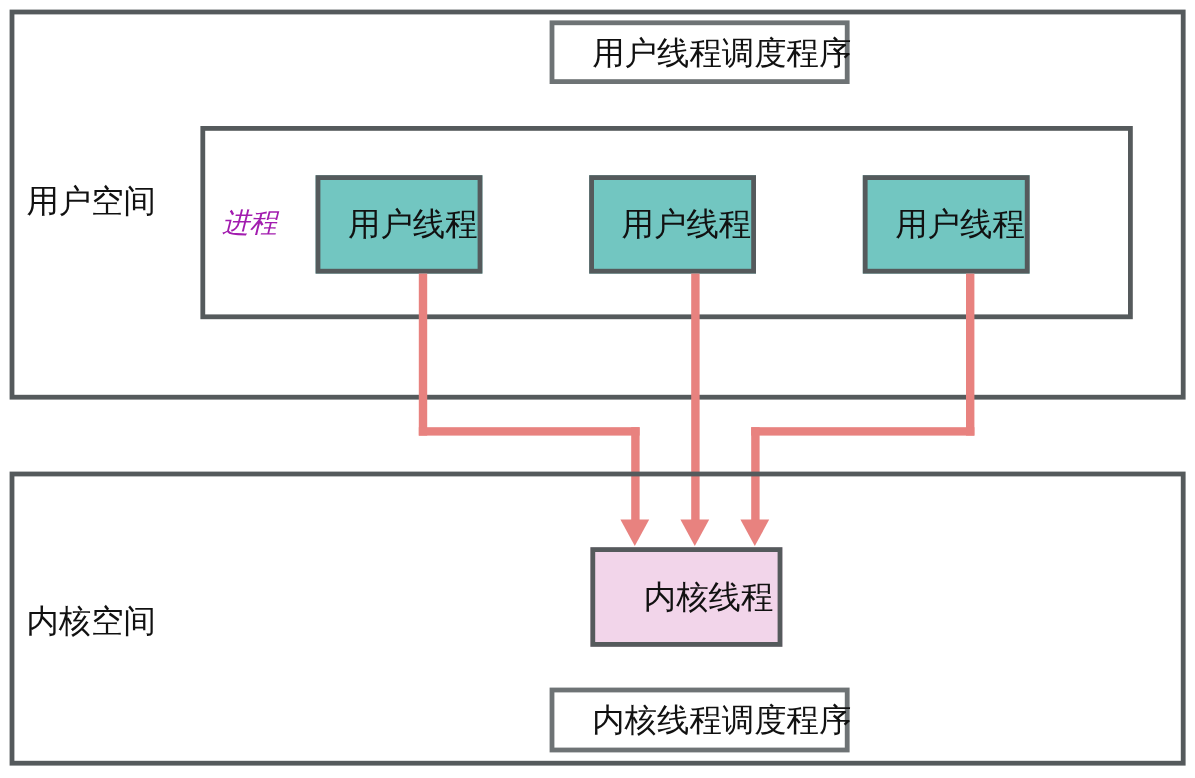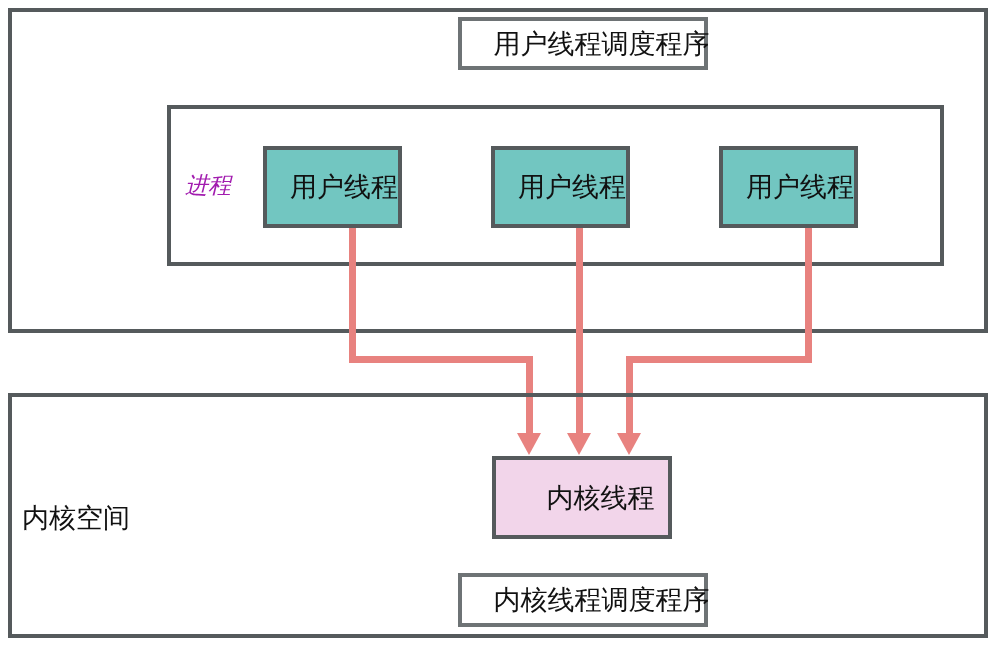--- a/index.html
+++ b/index.html
@@ -82,20 +82,21 @@
     border-top: 22px solid #e8827f;
   }
 </style>
 </head>
 <body>
 
 <div id="canvas">
 
   <div class="box space-frame" style="left:8px; top:8px; width:980px; height:325px;"></div>
 
+  <div class="side-label" style="left:22px; top:150px;">用户空间</div>
 
   <div class="box sched-box" style="left:458px; top:17px; width:250px; height:53px;">
     <span>用户线程调度程序</span>
   </div>
 
   <div class="box process-frame" style="left:167px; top:105px; width:777px; height:161px;"></div>
 
   <div class="proc-label" style="left:185px; top:170px;">进程</div>
 
   <div class="box thread-box" style="left:263px; top:146px; width:139px; height:82px;">
@@ -120,21 +121,21 @@
 
   <div class="conn conn-v" style="left:805px; top:228px; height:135px;"></div>
   <div class="conn conn-h" style="left:626px; top:356px; width:186px;"></div>
   <div class="conn conn-v" style="left:626px; top:356px; height:78px;"></div>
   <div class="arrow-head" style="left:617px; top:433px;"></div>
 
   <div class="box space-frame" style="left:8px; top:393px; width:980px; height:245px;"></div>
 
   <div class="side-label" style="left:22px; top:500px;text-align:right;">内核空间</div>
 
-  <div class="box kthread-box" style="left:492px; top:456px; width:180px; height:83px;">
+  <div class="box kthread-box" style="left:492px; top:456px; width:160px; height:83px;">
     <span>内核线程</span>
   </div>
 
   <div class="box sched-box" style="left:458px; top:573px; width:250px; height:54px;">
     <span>内核线程调度程序</span>
   </div>
 
 </div>
 
 </body></html>

